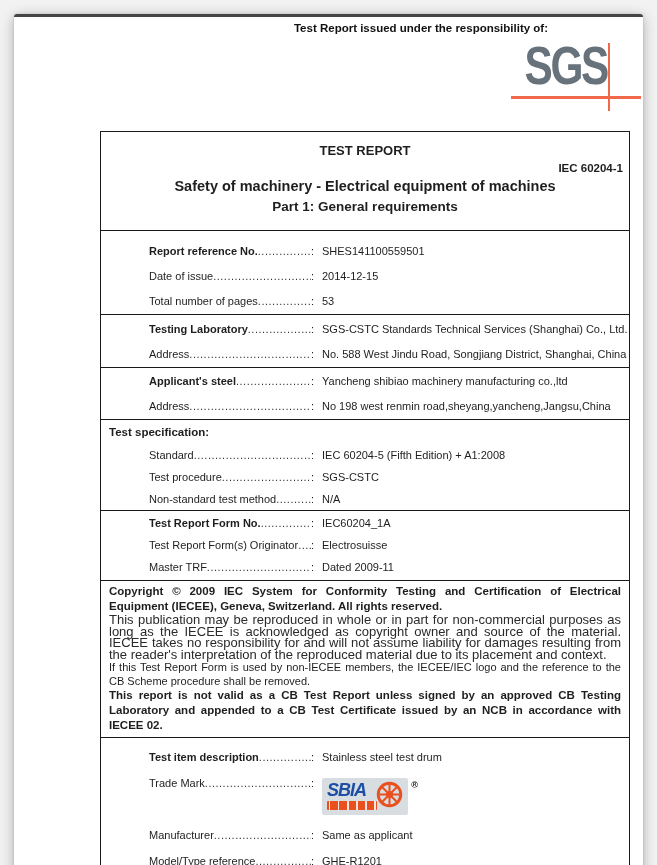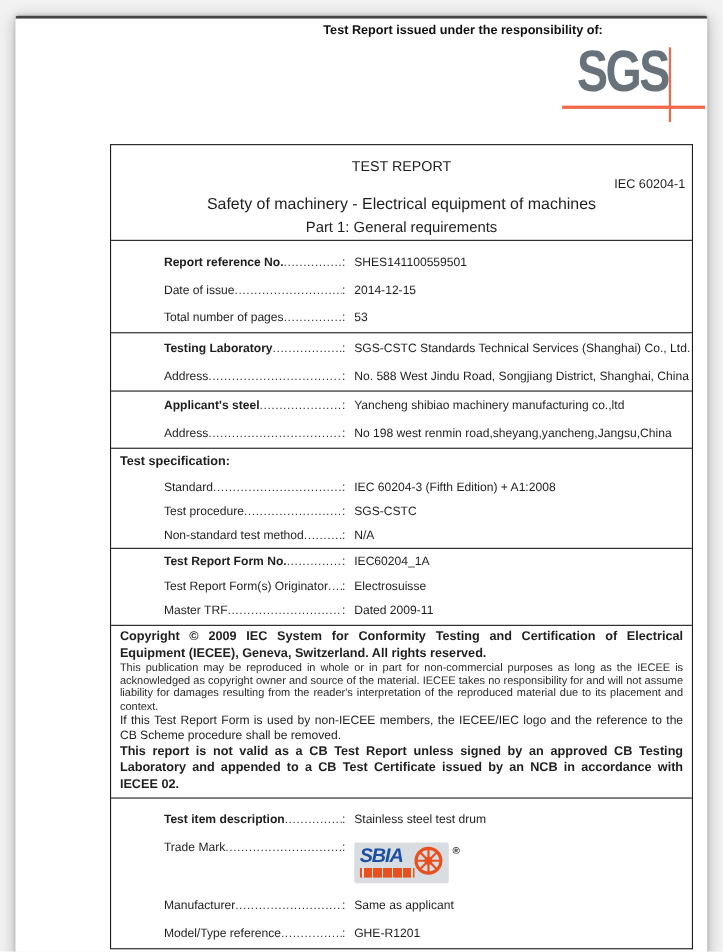--- a/index.html
+++ b/index.html
@@ -38,21 +38,21 @@
 
   
   .report-table {
     position:absolute; top:114px; left:86px; right:13px;
     border:1.6px solid #1a1a1a;
     background:#fff;
   }
   .section { border-bottom:1.6px solid #1a1a1a; padding:0 8px; }
   .section:last-child { border-bottom:none; }
 
-  .title-section { text-align:center; font-weight:400; padding:9px 6px 2px; }
+  .title-section { text-align:center; font-weight:700; padding:9px 6px 14px; }
   .t1 { font-size:13px;   line-height:19px; }
   .t2 { font-size:11.5px; line-height:16px;text-align:right; }
   .t3 { font-size:14.5px; line-height:21px; }
   .t4 { font-size:13.5px; line-height:19px; }
 
   .row { display:flex; align-items:baseline; line-height:25px; font-size:11px; }
   .label-wrap { width:205px; display:flex; flex-shrink:0; }
   .label-wrap::after { content:":"; }
   .lbl { white-space:nowrap;margin-left:40px; }
   .b { font-weight:700; }
@@ -62,21 +62,21 @@
 
   .sec-ref   { padding-top:8px; padding-bottom:0; }
   .sec-lab   { padding-top:2px; }
   .sec-app   { padding-top:1px; }
   .sec-spec .row, .sec-form .row { line-height:22px; }
   .spec-heading { font-size:11.5px; font-weight:700; line-height:24px; }
   .sec-form { padding-top:1px; padding-bottom:2px;text-align:center; }
 
   .sec-copy { padding-top:3px; padding-bottom:4px; }
   .copy-bold { font-size:11.5px; font-weight:700; line-height:15px; text-align:justify; }
-  .copy-fine { font-size:10px;  line-height:11.5px; text-align:justify; color:#2a2a2a; }
+  .copy-fine { font-size:13px;  line-height:11.5px; text-align:justify; color:#2a2a2a; }
   .copy-note { font-size:11px; line-height:14px; text-align:justify; }
 
   .sec-item { padding-top:6px; }
   .sec-item .row { line-height:26px; }
 
   
   .tm-row { align-items:flex-start; }
   .tm-wrap { position:relative; margin:4px 0 6px 8px; width:96px; height:42px; }
   .tm-box {
     position:absolute; left:0; top:4px; width:86px; height:37px;
@@ -175,21 +175,21 @@
       </div>
     </div>
 
     <div class="section sec-spec">
       <div class="spec-heading">Test specification:</div>
       <div class="row">
         <span class="label-wrap">
             <span class="lbl">Standard</span>
             <span class="dots"></span>
           </span>
-        <span class="val">IEC 60204-3 (Fifth Edition) + A1:2008</span>
+        <span class="val">IEC 60204-5 (Fifth Edition) + A1:2008</span>
       </div>
       <div class="row">
         <span class="label-wrap">
             <span class="lbl">Test procedure</span>
             <span class="dots"></span>
           </span>
         <span class="val">SGS-CSTC</span>
       </div>
       <div class="row">
         <span class="label-wrap">

